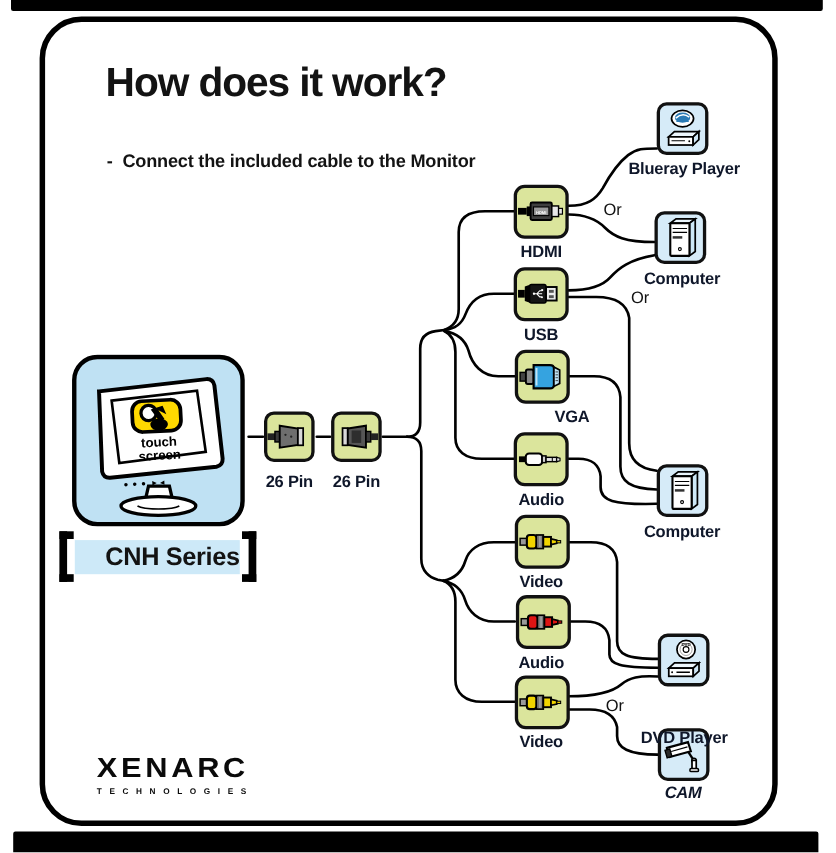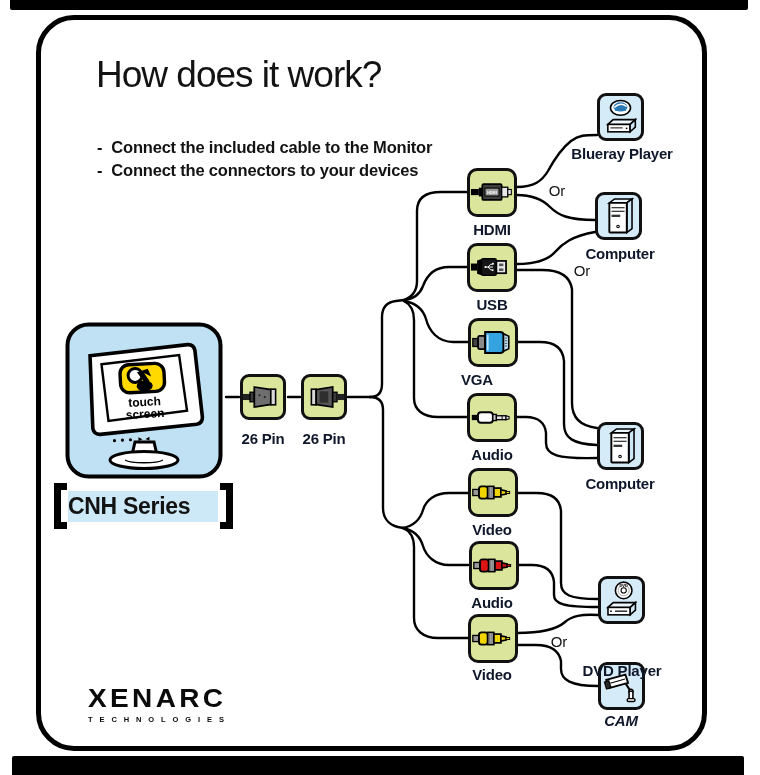--- a/index.html
+++ b/index.html
@@ -3,59 +3,58 @@
 <meta charset="utf-8">
 <style>
   html,body{margin:0;padding:0;}
   body{width:760px;height:775px;position:relative;background:#ffffff;
        font-family:"Liberation Sans",sans-serif;overflow:hidden;}
   .abs{position:absolute;}
   .topbar{left:10px;top:0;width:738px;height:10px;background:#000;border-radius:0 0 2px 2px;}
   .bottombar{left:12px;top:756px;width:732px;height:19px;background:#000;border-radius:2px 2px 0 0;}
   .frame{left:36px;top:15px;width:671px;height:736px;border:5px solid #000;
          border-radius:38px;box-sizing:border-box;background:transparent;}
-  .title{left:96px;top:54px;font-size:37px;font-weight:400;letter-spacing:-1px;color:#131313;white-space:nowrap;}
+  .title{left:96px;top:54px;font-size:37px;font-weight:700;letter-spacing:-1px;color:#131313;white-space:nowrap;}
   .bullets{left:97px;top:108px;margin-top:28px;}
   .bullet{font-size:16.5px;font-weight:700;letter-spacing:-0.2px;line-height:23px;color:#131313;white-space:nowrap;}
   .bullet .dash{margin-right:9px;}
   .wires{left:0;top:0;width:760px;height:775px;}
   .wires path{fill:none;stroke:#000;stroke-width:2.4;stroke-linecap:round;stroke-linejoin:round;}
   .gbox{position:absolute;width:50px;height:49px;background:#dbe59c;border:3px solid #111;
         border-radius:10px;box-sizing:border-box;}
   .pbox{position:absolute;width:46px;height:46px;background:#dbe59c;border:3px solid #111;
         border-radius:9px;box-sizing:border-box;}
   .bbox{position:absolute;width:47px;height:48px;background:#d6ebf8;border:3px solid #111;
         border-radius:9px;box-sizing:border-box;}
   .gbox svg,.pbox svg,.bbox svg{position:absolute;left:0;top:0;width:100%;height:100%;}
   .lbl{position:absolute;font-size:15px;font-weight:700;letter-spacing:-0.2px;color:#0f172a;
        transform:translateX(-50%);white-space:nowrap;}
   .or{position:absolute;font-size:15px;font-weight:400;color:#131313;transform:translateX(-50%);white-space:nowrap;}
   .monitor{left:65px;top:322px;width:158px;height:157px;}
   .cnh-bar{left:68px;top:491px;width:150px;height:31px;background:#cde9f8;
-           display:flex;align-items:center;justify-content:flex-start;}
+           display:flex;align-items:center;justify-content:flex-end;}
   .cnh-text{font-size:23px;font-weight:700;color:#131313;letter-spacing:-0.3px;}
   .bracket{position:absolute;width:13px;height:46px;box-sizing:border-box;top:483px;}
   .bracket-l{left:54px;border-left:7px solid #000;border-top:7px solid #000;border-bottom:7px solid #000;}
   .bracket-r{left:220px;border-right:7px solid #000;border-top:7px solid #000;border-bottom:7px solid #000;}
   .logo{left:88px;top:684px;width:170px;}
   .logo-brand{font-size:25px;font-weight:800;letter-spacing:3px;color:#0a0a0a;
               transform:scaleX(1.12);transform-origin:left center;white-space:nowrap;}
   .logo-sub{font-size:7.5px;font-weight:700;letter-spacing:6.9px;color:#0a0a0a;margin-top:2px;white-space:nowrap;}
 </style>
 </head>
 <body>
 
 <div class="abs topbar"></div>
 <div class="abs bottombar"></div>
 <div class="abs frame"></div>
 
 <div class="abs title">How does it work?</div>
 <div class="abs bullets">
   <div class="bullet"><span class="dash">-</span><span>Connect the included cable to the Monitor</span></div>
-  <div class="bullet"><span class="dash">-</span><span>Connect the connectors to your devices</span></div>
 </div>
 
 <svg class="abs wires" viewBox="0 0 760 775">
   <path d="M226,397 H239"></path>
   <path d="M288,397 H300"></path>
   <path d="M348,397 H370"></path>
   <path d="M370,397 C379,397 382,392 382,384 L382,317 C382,306 388,302 396,301 L404,300"></path>
   <path d="M370,397 C379,397 383,402 383,410 L383,508 C383,519 390,525 398,527 L403,528"></path>
   <path d="M404,300 C412,297 417,291 417,281 L417,211 C417,198 426,192 441,192 L468,192"></path>
   <path d="M404,300 C414,299 420,294 423,286 C427,275 435,267 449,267 L468,267"></path>
@@ -201,21 +200,21 @@
     <rect x="9" y="17.5" width="10" height="14" rx="3" fill="#f0d400" stroke="#000" stroke-width="2.2"></rect>
     <rect x="19" y="17.5" width="7" height="14" fill="#b0b0b0" stroke="#000" stroke-width="1.8"></rect>
     <path d="M21.3,18.5 V30.5 M23.8,18.5 V30.5" stroke="#666" stroke-width="1"></path>
     <rect x="26" y="19.5" width="8" height="10" fill="#f0d400" stroke="#000" stroke-width="2"></rect>
     <path d="M34,21.5 L40,22.8 L40,26.2 L34,27.5 Z" fill="#f0d400" stroke="#000" stroke-width="1.8"></path>
     <rect x="40" y="23.3" width="4" height="2.4" fill="#f0d400" stroke="#000" stroke-width="1.1"></rect>
   </svg>
 </div>
 <div class="lbl" style="left:492px;top:221px;">HDMI</div>
 <div class="lbl" style="left:492px;top:296px;">USB</div>
-<div class="lbl" style="left:477px;top:371px;">VGA</div>
+<div class="lbl" style="left:520px;top:371px;">VGA</div>
 <div class="lbl" style="left:492px;top:446px;">Audio</div>
 <div class="lbl" style="left:492px;top:521px;">Video</div>
 <div class="lbl" style="left:492px;top:594px;">Audio</div>
 <div class="lbl" style="left:492px;top:666px;">Video</div>
 
 <div class="bbox" style="left:597px;top:93px;">
   <svg viewBox="0 0 47 48">
     <ellipse cx="23.5" cy="13.5" rx="11.5" ry="8.5" fill="#fff" stroke="#000" stroke-width="1.8"></ellipse>
     <ellipse cx="23.5" cy="12.5" rx="8" ry="5.3" fill="#2a7ab5"></ellipse>
     <path d="M16.5,13 Q23.5,6.5 30.5,12" stroke="#fff" stroke-width="1.7" fill="none"></path>

